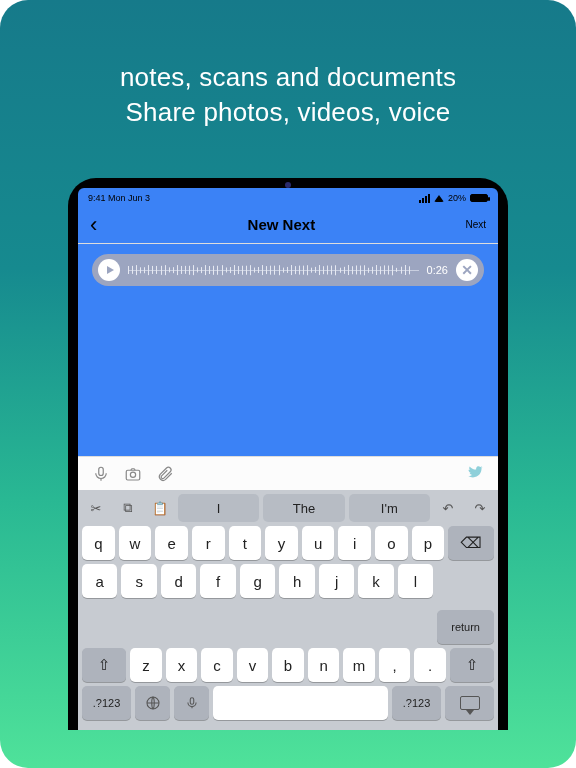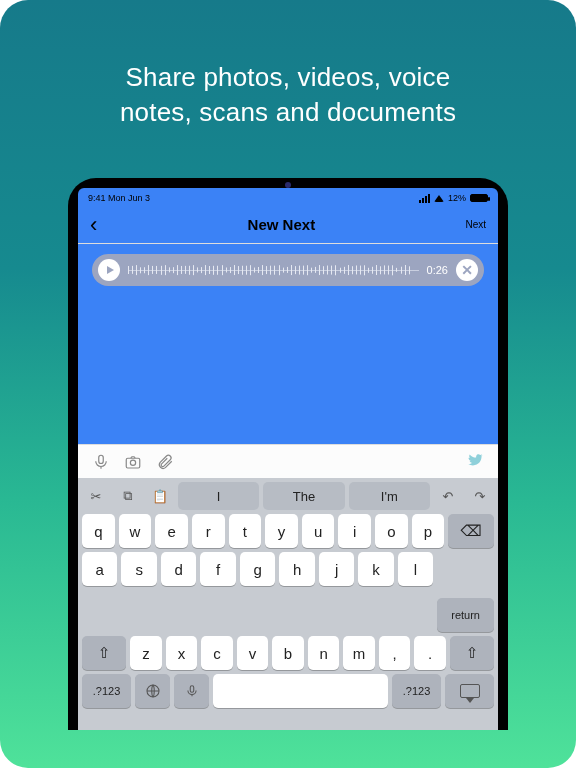--- a/index.html
+++ b/index.html
@@ -56,60 +56,60 @@
   .wave{flex:1;height:16px;position:relative;overflow:hidden;}
   .wave .mid{position:absolute;top:50%;left:0;right:0;height:1px;background:#c9cfe0;}
   .wave .bar{position:absolute;top:50%;width:1px;background:#e6e9f2;transform:translateY(-50%);}
   .dur{color:#fff;font-size:11px;flex:none;}
   .attachbar{height:34px;border-top:1px solid #ddd;display:flex;align-items:center;justify-content:space-between;padding:0 14px;background:#fcfcfc;}
   .attach-left{display:flex;gap:14px;color:#777;}
   .attach-right{color:#9fc;}
   .icon{width:18px;height:18px;}
   .keyboard{background:#c7cbd1;padding:4px 4px 6px;}
   .krow{display:flex;gap:4px;margin-bottom:4px;}
-  .krow:last-child{margin-bottom:16px;justify-content:center;}
+  .krow:last-child{margin-bottom:4px;justify-content:center;}
   .key{flex:1;background:#fff;border-radius:5px;height:34px;display:flex;align-items:center;justify-content:center;font-size:15px;color:#222;box-shadow:0 1px 0 rgba(0,0,0,.25);}
   .key.special{background:#aeb3bc;}
   .key.wide{flex:1.4;}
   .key.wider{flex:1.6;margin-top:46px;}
   .key.space{flex:5;}
   .key.small{font-size:11px;}
   .sugrow .key{background:#b7bcc4;color:#222;font-size:13px;height:28px;box-shadow:none;}
   .sugrow .key.toolkey{background:transparent;box-shadow:none;color:#555;flex:0 0 28px;}
   .kb-hide{width:20px;height:14px;border:1.5px solid #555;border-radius:2px;position:relative;}
   .kb-hide::after{content:"";position:absolute;left:50%;bottom:-6px;transform:translateX(-50%);width:0;height:0;border-left:4px solid transparent;border-right:4px solid transparent;border-top:5px solid #555;}
 </style>
 </head>
 <body>
 
 <div class="promo">
   <div class="headline">
+    <div>notes, scans and documents</div>
     <div>Share photos, videos, voice</div>
-    <div>notes, scans and documents</div>
   </div>
 
   <div class="device">
     <div class="camdot"></div>
     <div class="screen">
 
       <div class="statusbar">
         <div>
           <span>9:41</span>
           <span> </span>
           <span>Mon Jun 3</span>
         </div>
         <div class="status-right">
           <div class="signal">
               <span></span>
               <span></span>
               <span></span>
               <span></span>
             </div>
           <div class="wifi"></div>
-          <span>12%</span>
+          <span>20%</span>
           <div class="battery">
               <div class="fill"></div>
             </div>
         </div>
       </div>
 
       <div class="navbar">
         <div class="navbtn back">‹</div>
         <div class="navtitle">New Next</div>
         <div class="navbtn">Next</div>

